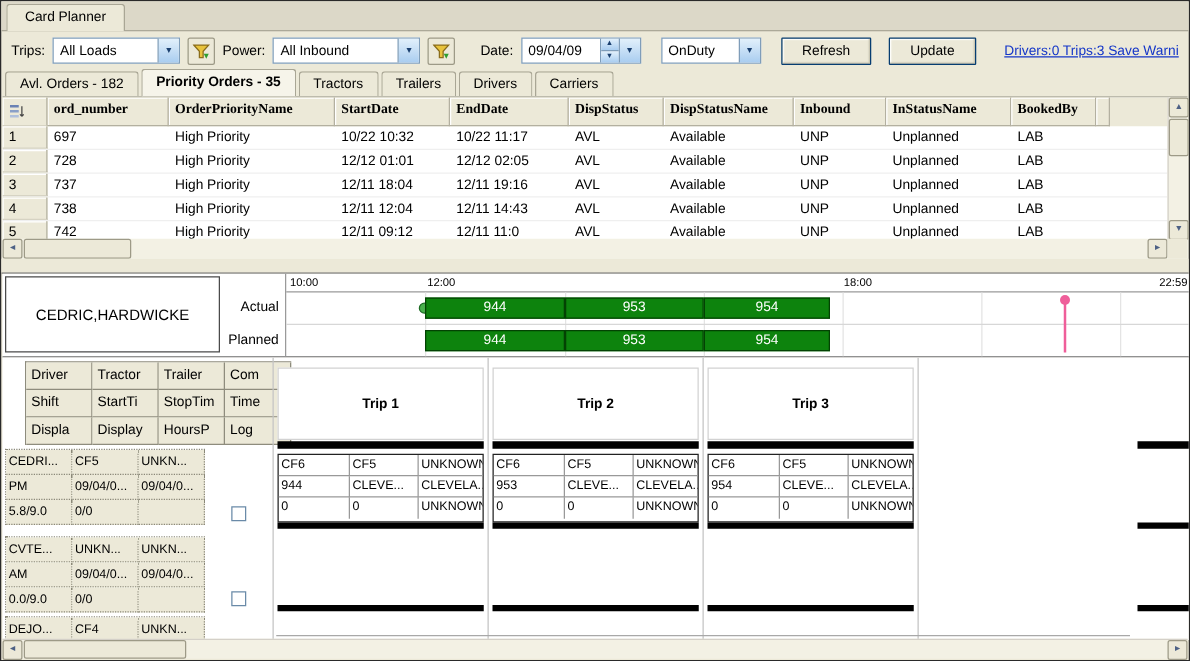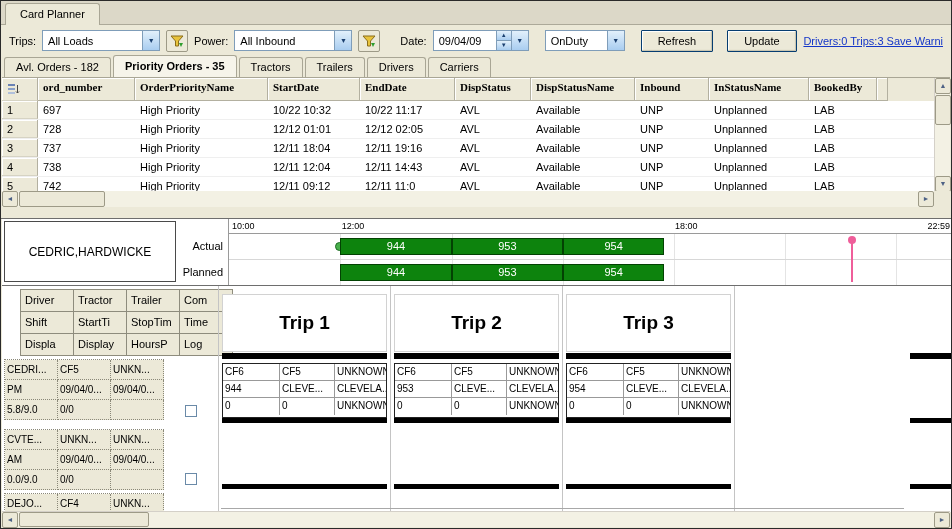--- a/index.html
+++ b/index.html
@@ -75,21 +75,21 @@
   .dcard{position:absolute;left:2px;width:212px;}
   .dgrid{display:grid;grid-template-columns:repeat(3,53px);border-left:1px dotted #8a8878;border-top:1px dotted #8a8878;width:160px;}
   .dcell{height:20px;background:#ECE9D8;border-right:1px dotted #8a8878;border-bottom:1px dotted #8a8878;font-size:10px;line-height:19px;padding:0 2px;overflow:hidden;white-space:nowrap;}
   .chk{position:absolute;left:181px;width:12px;height:12px;background:#fff;border:1px solid #6a8aa8;}
   #dcard1{top:73px;} #dcard1 .chk{top:46px;}
   #dcard2{top:143px;} #dcard2 .chk{top:44px;}
   #dcard3{top:207px;}
   #cards-right{position:absolute;left:216px;top:0;right:0;height:100%;border-left:1px solid #c4c4c4;}
   .tcol{position:absolute;top:0;height:100%;width:172px;border-right:1px solid #c4c4c4;}
   .tcol.partial{width:46px;border-right:none;}
-  .thead{position:absolute;top:8px;left:3px;right:3px;height:58px;background:#fff;border:1px solid #d2d2d2;display:flex;align-items:center;justify-content:center;font-size:19px;font-weight:bold;}
+  .thead{position:absolute;top:8px;left:3px;right:3px;height:58px;background:#fff;border:1px solid #d2d2d2;display:flex;align-items:center;justify-content:center;font-size:11px;font-weight:bold;}
   .tbar{position:absolute;left:3px;right:3px;background:#000;}
   .tb1{top:67px;height:6px;} .tb2{top:132px;height:5px;} .tb3{top:198px;height:5px;}
   .tcard{position:absolute;top:77px;left:3px;right:3px;height:55px;background:#fff;border:1px solid #222;display:grid;grid-template-columns:57px 55px 1fr;grid-auto-rows:17px;}
   .tcell{border-right:1px solid #999;border-bottom:1px solid #999;font-size:10px;line-height:16px;padding:0 2px;overflow:hidden;white-space:nowrap;}
   .tcell:nth-child(3n){border-right:none;}
   .tcell:nth-child(n+7){border-bottom:none;}
   #grayline{position:absolute;left:2px;right:48px;top:222px;height:1px;background:#a8a8a8;}
 
   
   #hscroll{position:absolute;left:1px;right:1px;bottom:1px;height:16px;background:#f3f1e4;border-top:1px solid #d4d0c8;}
@@ -100,21 +100,21 @@
 <body>
 
 <div id="win">
 
   <div id="titlerow">
     <div id="titletab">Card Planner</div>
   </div>
 
   <div id="toolbar">
     <span>Trips:</span>
-    <div class="combo" style="width:118px">
+    <div class="combo" style="width:102px">
       <span class="val">All Loads</span>
       <span class="arr">▼</span>
     </div>
     <button class="iconbtn">
       <svg width="14" height="14" viewBox="0 0 14 14">
           <path d="M1 2 L13 2 L8.5 7 L8.5 12 L5.5 12 L5.5 7 Z" fill="#e8c33c" stroke="#8a6d1a" stroke-width="1"></path>
           <path d="M9 9 L13 9 L11 13 Z" fill="#2f9e2f"></path>
         </svg>
     </button>
     <span>Power:</span>

